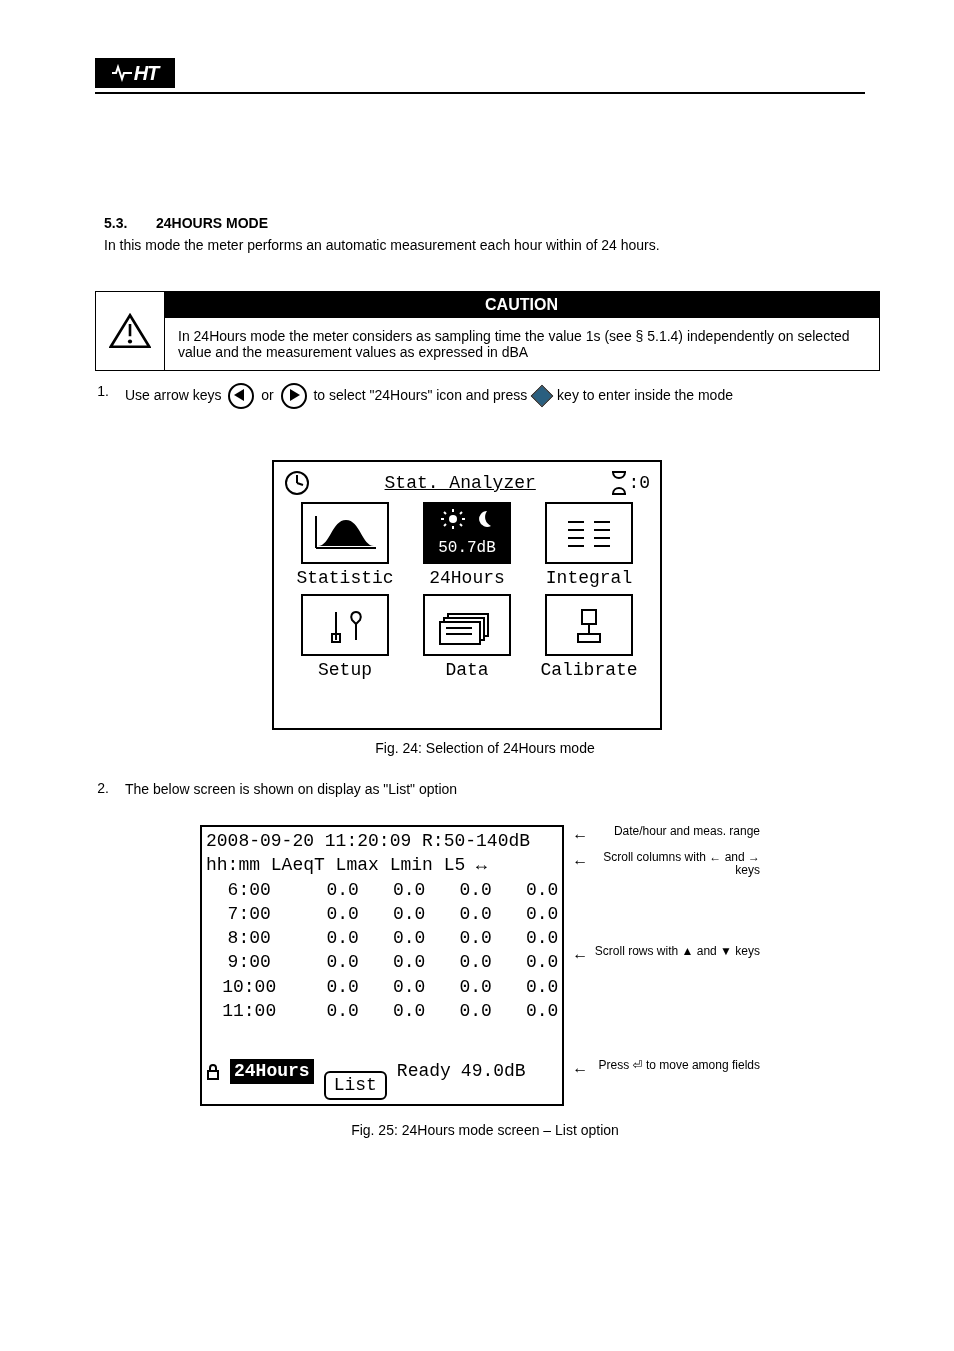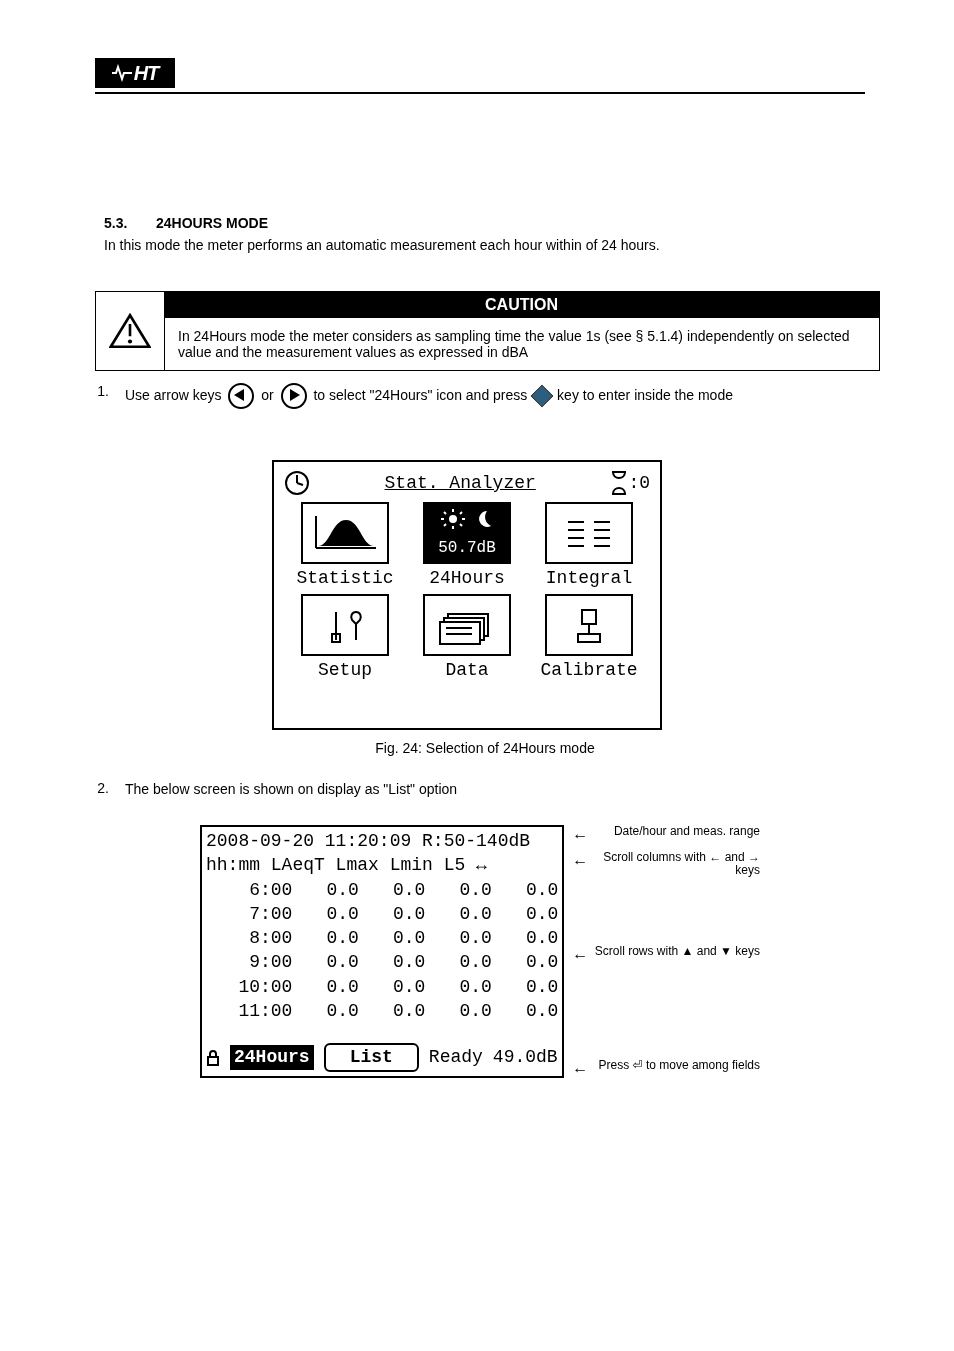--- a/index.html
+++ b/index.html
@@ -190,31 +190,31 @@
   }
   .fig25-side {
     flex: 1;
     font-size: 12px;
     font-family: Arial, sans-serif;
     line-height: 1.1;
     text-align: right;
   }
   .fig25-row { display: flex; justify-content: space-between; }
   .fig25-row span { flex: 1; text-align: right; }
-  .fig25-row .tcol { text-align: right; flex: 1.3; }
+  .fig25-row .tcol { text-align: center; flex: 1.3; }
   .fig25-hr { height: 14px; }
   .fig25-footer {
     display: flex;
     align-items: center;
     gap: 10px;
     font-size: 18px;
     margin-top: 6px;
   }
   .inv { background:#000; color:#fff; padding:0 4px; font-weight:bold; }
-  .boxed { border:2px solid #000; border-radius:6px; padding:0 24px; font-weight:bold; }
+  .boxed { border:2px solid #000; border-radius:6px; padding:0 8px; font-weight:normal;margin-top:28px; }
 
   .arrow { font-family: Arial, sans-serif; font-weight:bold; font-size:16px; }
   .diamond-icon {
     display:inline-block; width:14px; height:14px;
     transform: rotate(45deg);
     background: linear-gradient(135deg,#2a5f7f,#2a5f7f);
     border:1px solid #000;
     vertical-align: middle;
   }
 
@@ -480,14 +480,15 @@
           <div class="fig25-side">Scroll rows with ▲ and ▼ keys</div>
         </div>
         <div style="height:66px"></div>
         <div style="display:flex;align-items:flex-start;gap:6px">
           <span class="arrow">←</span>
           <div class="fig25-side">Press ⏎ to move among fields</div>
         </div>
       </div>
     </div>
   </div>
+  <div class="fig-caption" id="figcap25">Fig. 25: 24Hours mode screen – List option</div>
 
 </div>
 
 </body></html>

